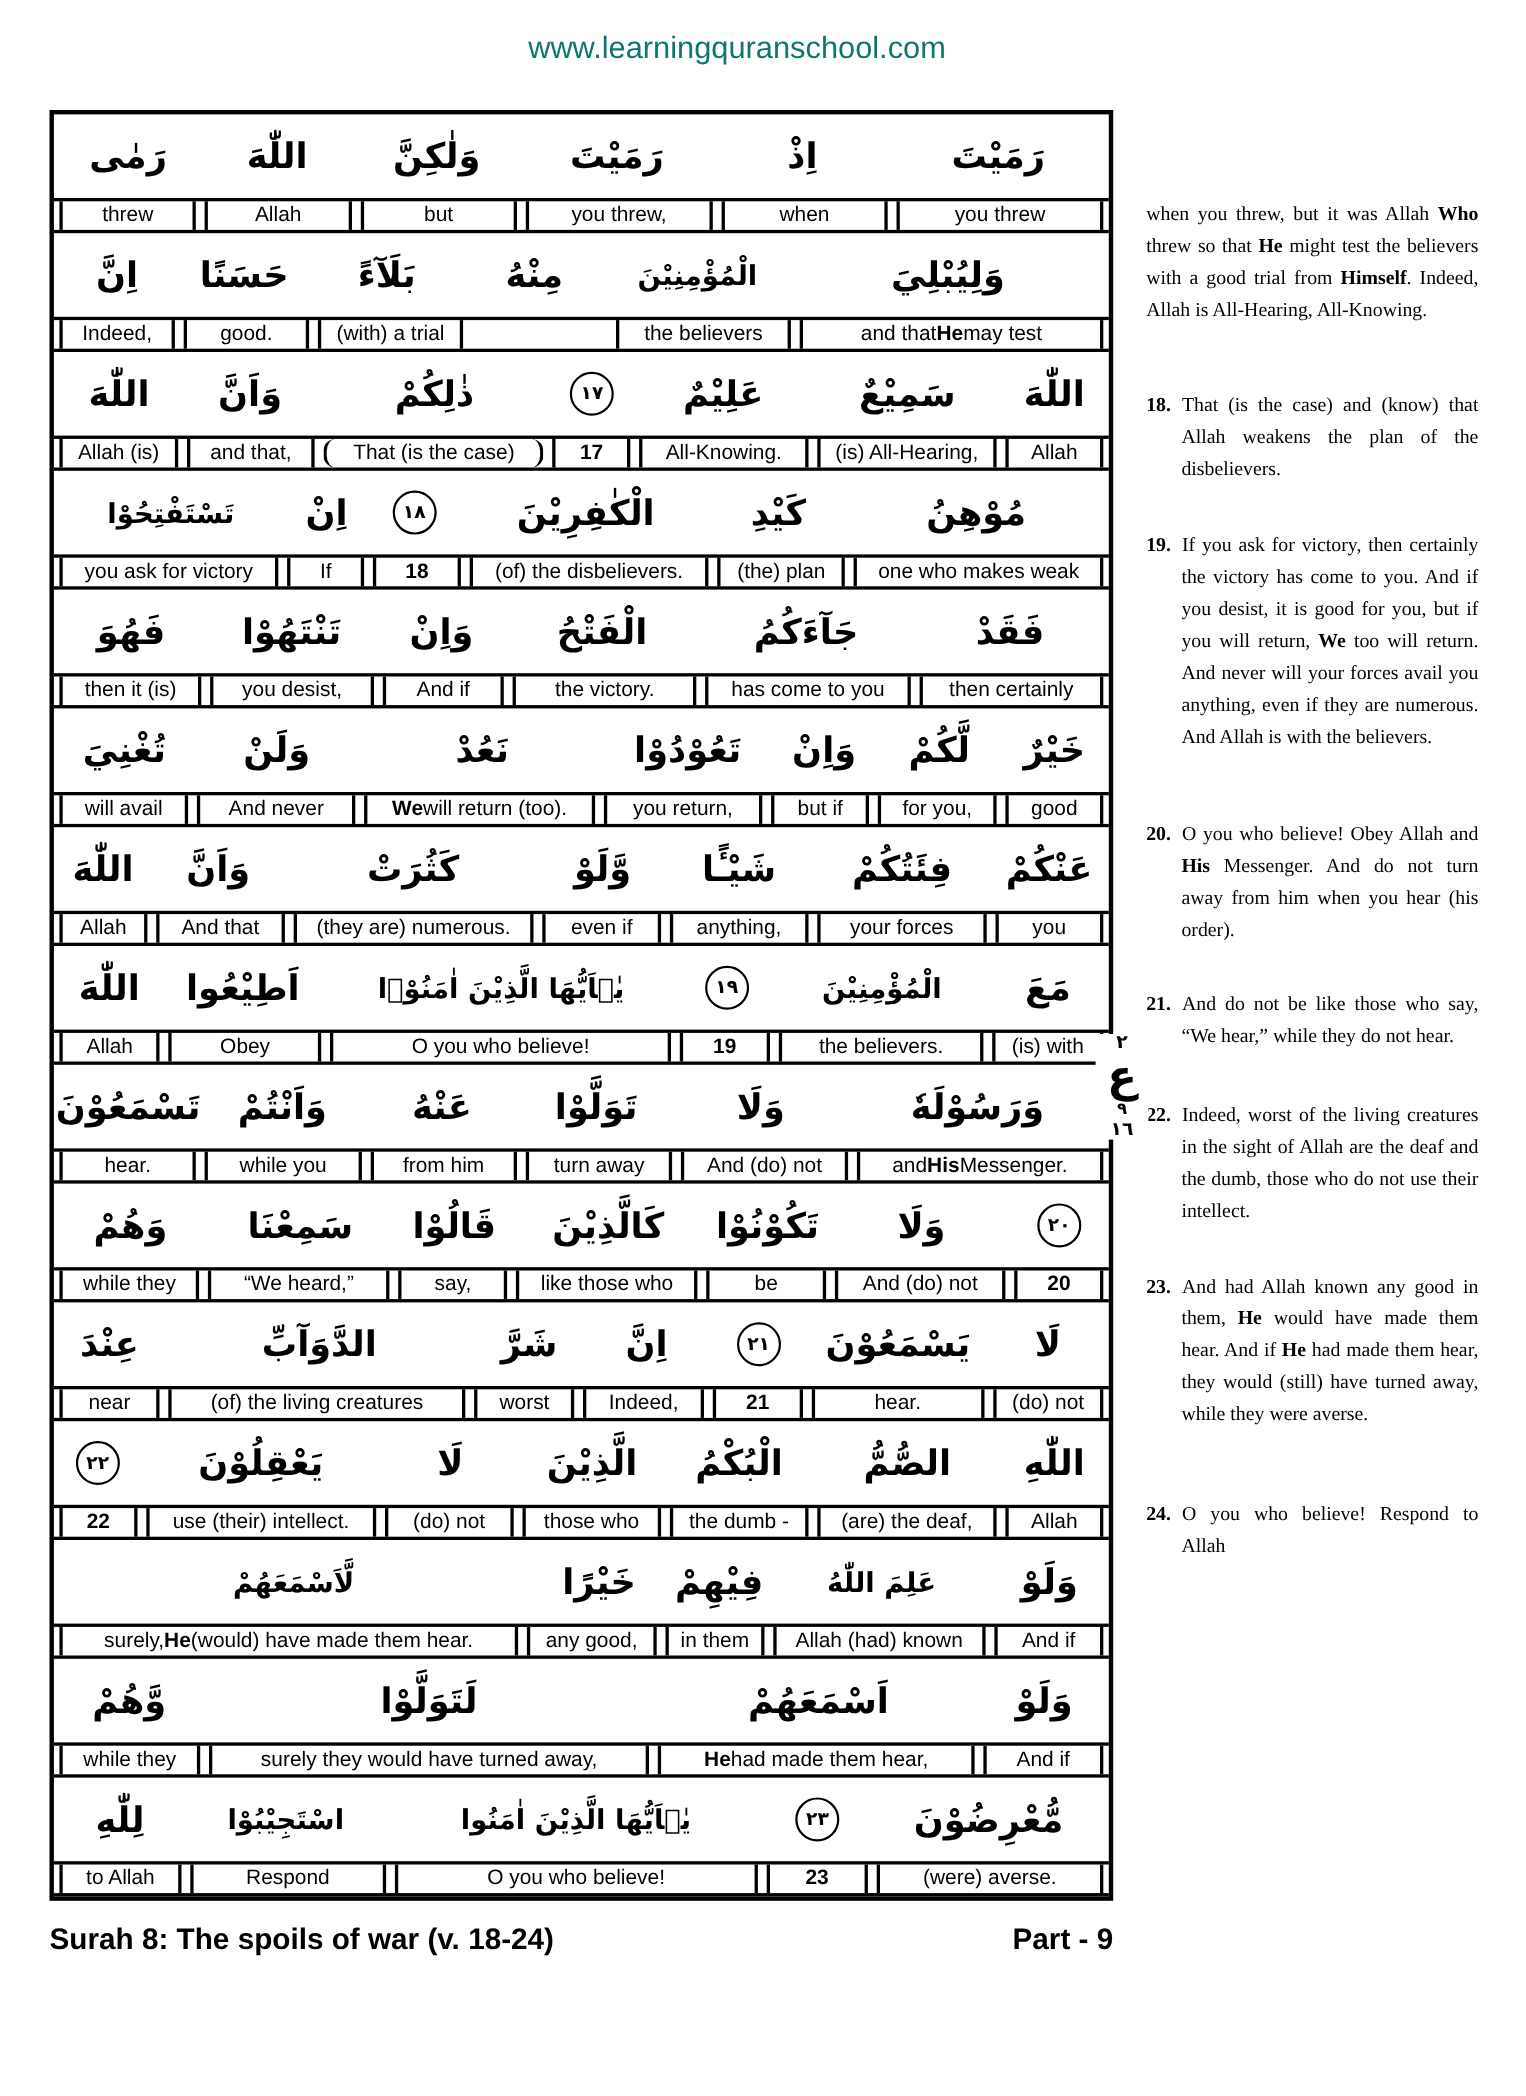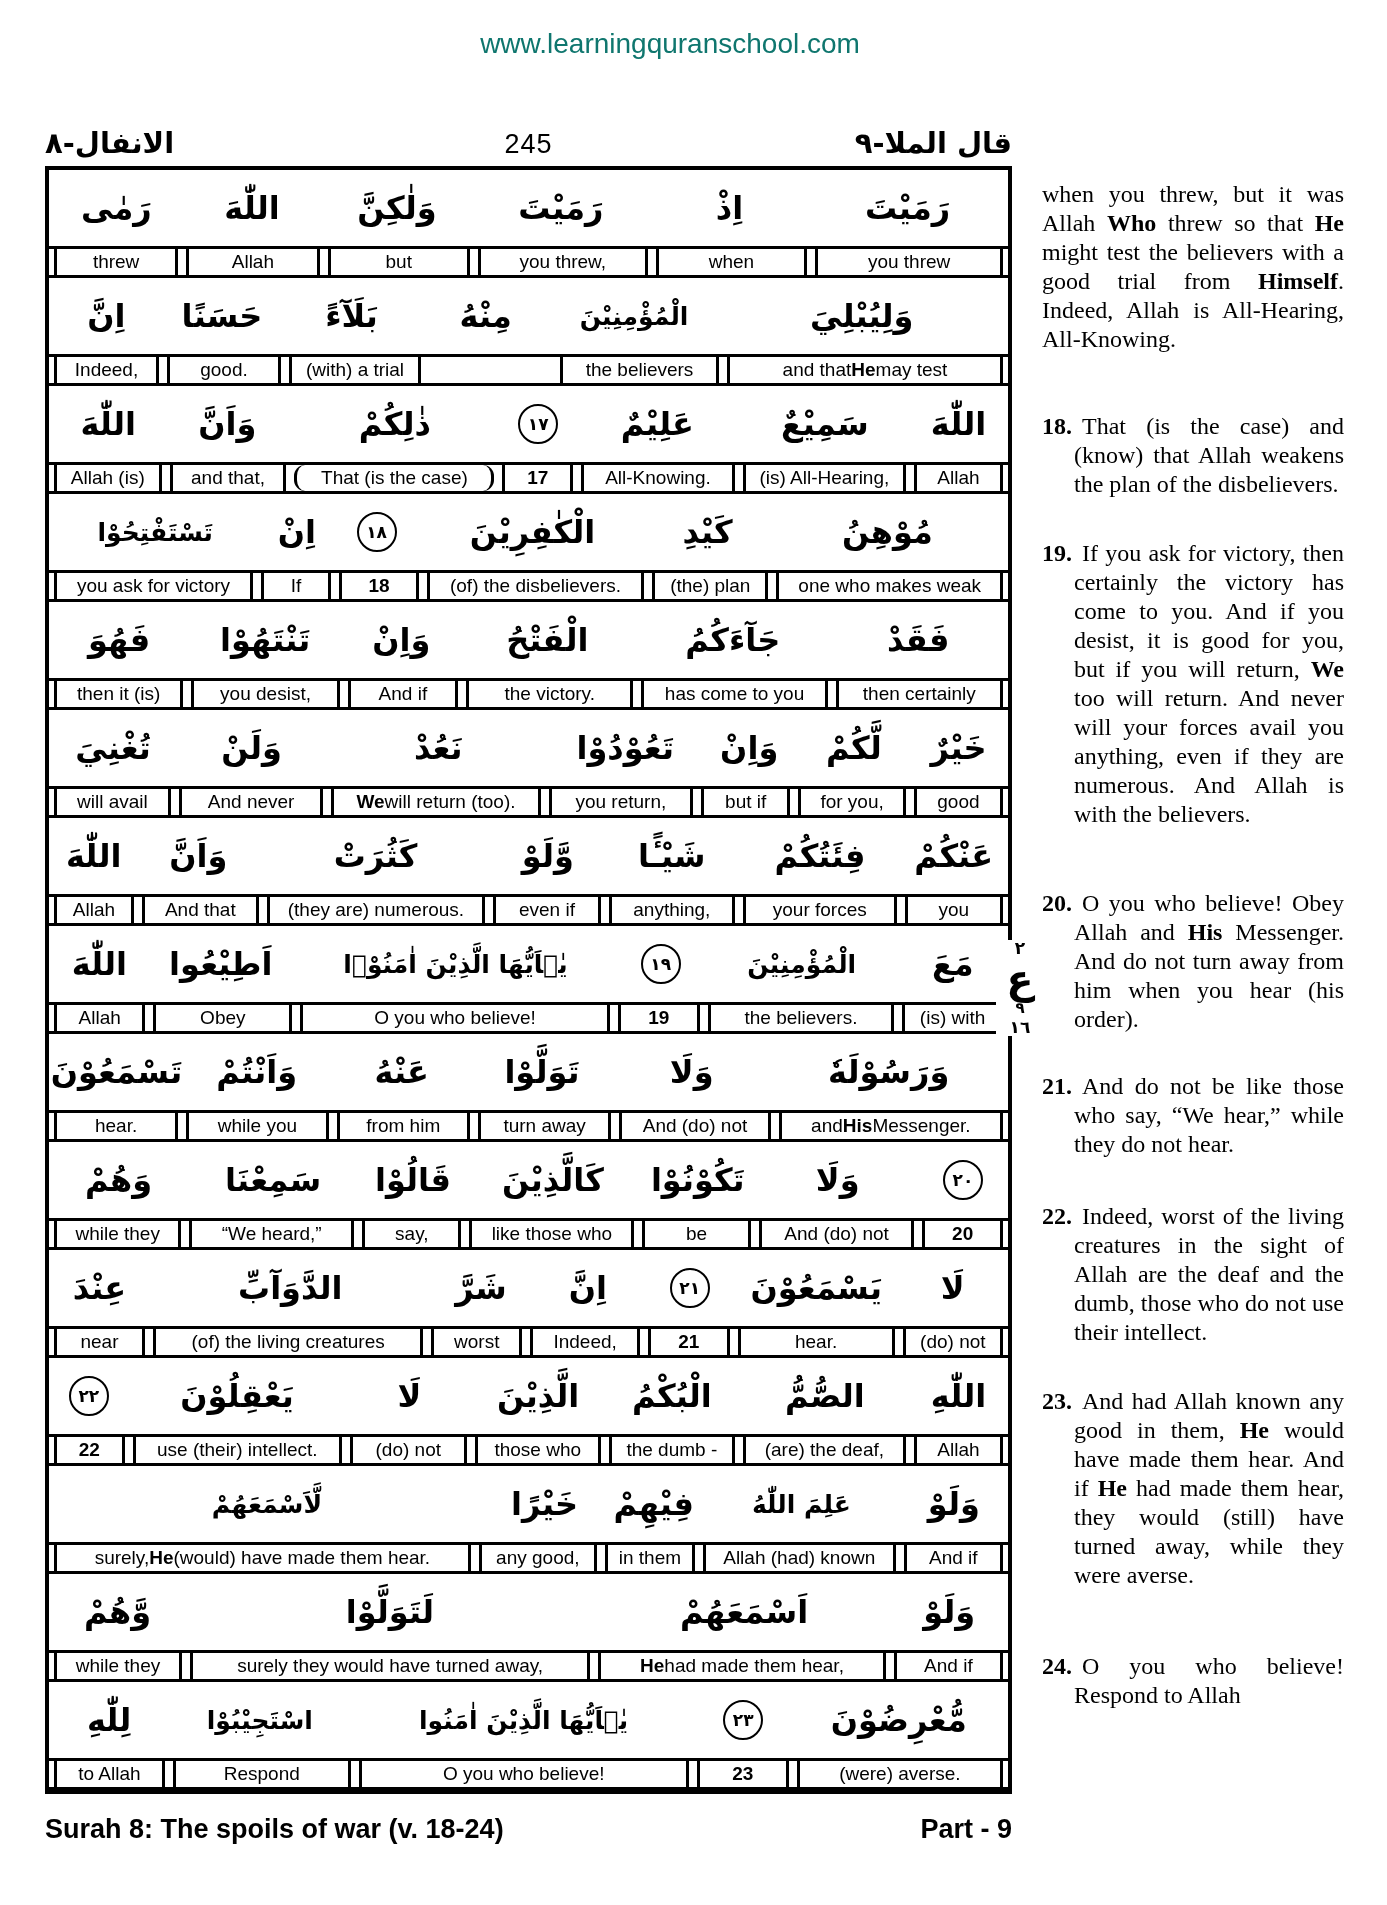--- a/index.html
+++ b/index.html
@@ -67,21 +67,21 @@
     min-width:0;
   }
   .footer-row {
     display:flex; justify-content:space-between;
     margin-top:20px;
     font-weight:bold; font-size:27px;
   }
   .sidebar {
     width:302px; margin-left:30px; padding-top:80px;
     font-family:"Liberation Serif", serif;
-    font-size:24px; line-height:29px;
+    font-size:18px; line-height:29px;
     text-align:justify;
   }
   .side-p { margin:0 0 42px; padding-left:32px; text-indent:-32px; }
   .side-p.no-num { padding-left:0; text-indent:0; }
   .side-p b { font-weight:bold; }
   .vnum { font-weight:bold; padding-right:10px; }
   .sidebar p:nth-child(1){ margin-bottom:58px; }
   .sidebar p:nth-child(2){ margin-bottom:40px; }
   .sidebar p:nth-child(3){ margin-bottom:60px; }
   .sidebar p:nth-child(4){ margin-bottom:38px; }
@@ -102,25 +102,20 @@
 </head>
 <body>
 
 <div class="page">
 
   <div class="url">www.learningquranschool.com</div>
 
   <div class="content">
     <div class="main-col">
 
-      <div class="header-row">
-        <span class="h-left h-ar">الانفال-٨</span>
-        <span class="h-page">245</span>
-        <span class="h-right h-ar">قال الملا-٩</span>
-      </div>
 
       <div class="qtable" id="qtable">
           <div class="vrow-ar">
             <div class="acol" style="flex: 20 1 0px;">
               <span class="aword">رَمَيْتَ</span>
             </div>
             <div class="acol" style="flex: 16 1 0px;">
               <span class="aword">اِذْ</span>
             </div>
             <div class="acol" style="flex: 18 1 0px;">

